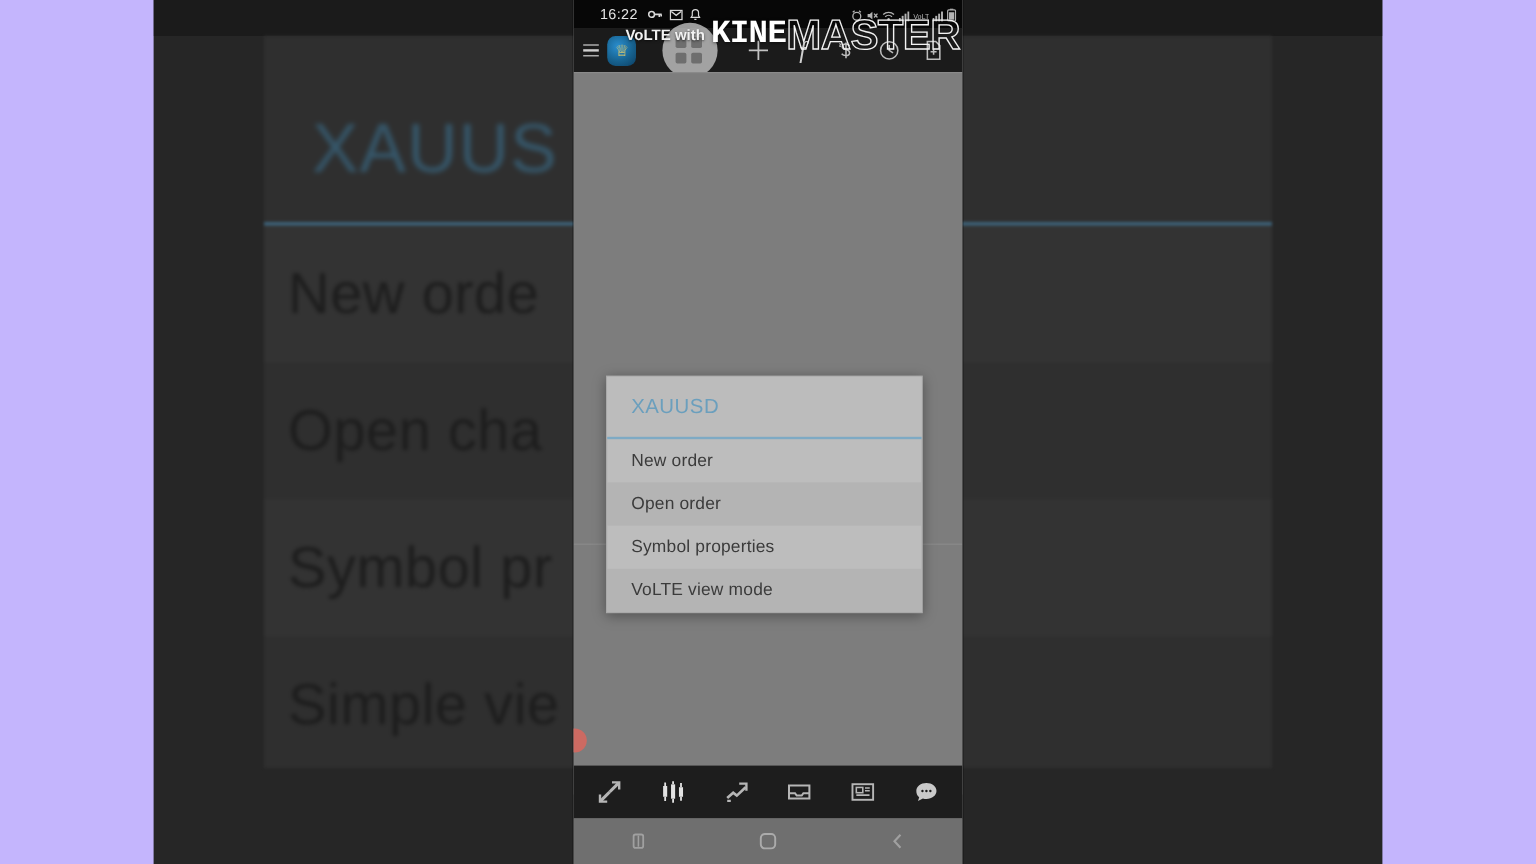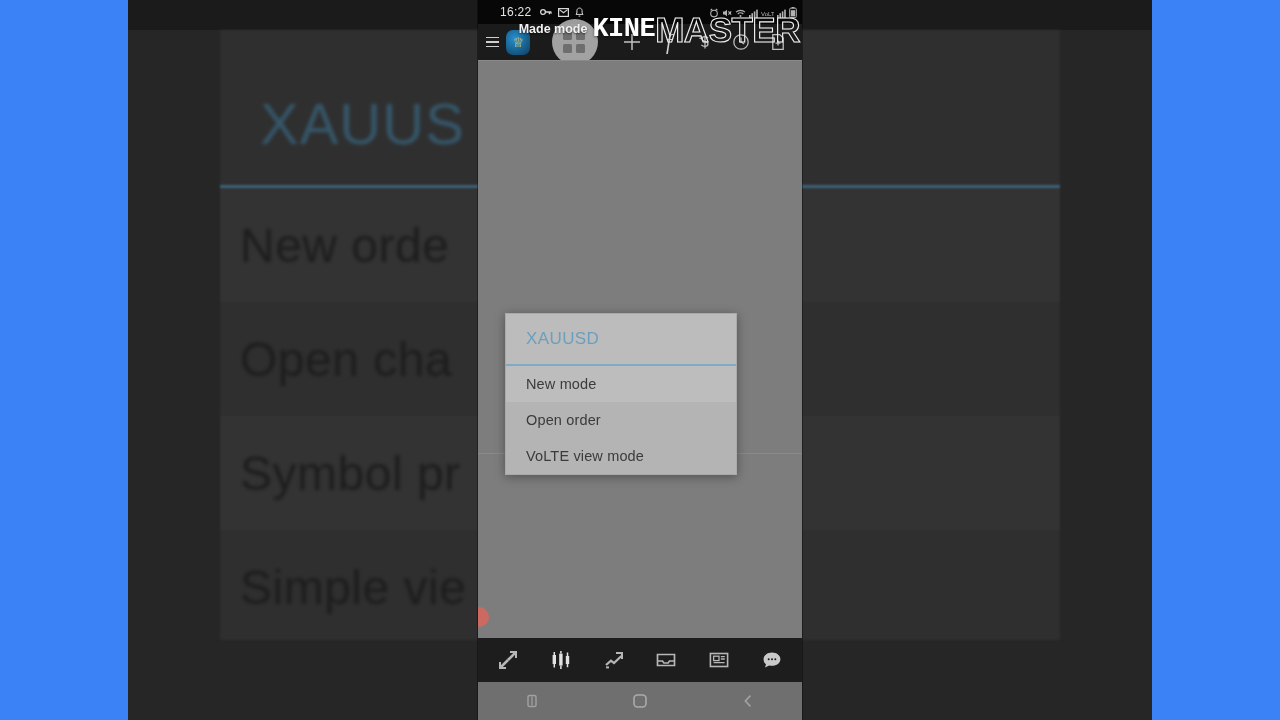--- a/index.html
+++ b/index.html
@@ -3,21 +3,21 @@
 <meta charset="utf-8">
 <style>
   * { margin:0; padding:0; box-sizing:border-box; }
   html,body {
     width:1280px; height:720px; overflow:hidden;
     background:#000;
     font-family:"Liberation Sans", sans-serif;
   }
 
   
-  #stage { position:relative; width:1280px; height:720px; background:#3b82f6; overflow:hidden; }
+  #stage { position:relative; width:1280px; height:720px; background:#c4b5fd; overflow:hidden; }
 
   
   .backdrop {
     position:absolute; left:128px; top:0; width:1024px; height:720px;
     background:#262626; overflow:hidden;
   }
   .bd-topbar {
     position:absolute; left:0; top:0; width:100%; height:30px;
     background:#1b1b1b;
   }
@@ -120,21 +120,21 @@
     position:absolute; left:0; width:100%; height:1px;
     background:rgba(255,255,255,.10);
   }
   .red-dot {
     position:absolute; left:-9px; top:547px; width:20px; height:20px;
     border-radius:50%; background:#cc6a62;
   }
 
   
   .popup {
-    position:absolute; left:27px; top:253px; width:232px;
+    position:absolute; left:27px; top:253px; width:264px;
     background:#bdbdbd; box-shadow:0 2px 10px rgba(0,0,0,.35);
     border:1px solid rgba(0,0,0,.10);
   }
   .popup-title {
     height:52px; display:flex; align-items:center; padding:0 0 0 20px;
     font-size:17px; color:#6b9fbd; letter-spacing:.4px;
     border-bottom:2px solid #7eaac4;
     background:#bcbcbc;
   }
   .popup-item {
@@ -297,34 +297,35 @@
       </div>
       <div class="tb-icon">
         <svg width="20" height="20" viewBox="0 0 20 20">
             <path d="M4.8 2.6h7l3.4 3.4v11.4H4.8z" fill="none" stroke="#bdbdbd" stroke-width="1.3"></path>
             <path d="M10 8.6v5M7.5 11.1h5" stroke="#bdbdbd" stroke-width="1.3"></path>
           </svg>
       </div>
     </div>
 
     <div class="watermark">
-      <span class="wm-made">Made mode</span>
+      <span class="wm-made">VoLTE with</span>
       <span class="wm-kine">KINE</span>
       <span class="wm-master">MASTER</span>
     </div>
 
     <div class="screen-body">
       <div class="hidden-row" style="top:0px;"></div>
       <div class="hidden-row" style="top:393px;"></div>
       <div class="red-dot"></div>
 
       <div class="popup">
         <div class="popup-title">XAUUSD</div>
-        <div class="popup-item">New mode</div>
+        <div class="popup-item">New order</div>
         <div class="popup-item alt">Open order</div>
+        <div class="popup-item">Symbol properties</div>
         <div class="popup-item alt">VoLTE view mode</div>
       </div>
     </div>
 
     <div class="bottomnav">
       <div class="bn-item">
         <svg width="22" height="22" viewBox="0 0 22 22">
             <path d="M13 3h6v6" stroke="#b6b6b6" stroke-width="2" fill="none"></path>
             <path d="M18.4 3.6L11 11" stroke="#b6b6b6" stroke-width="2.6" fill="none"></path>
             <path d="M9 19H3v-6" stroke="#b6b6b6" stroke-width="2" fill="none"></path>

